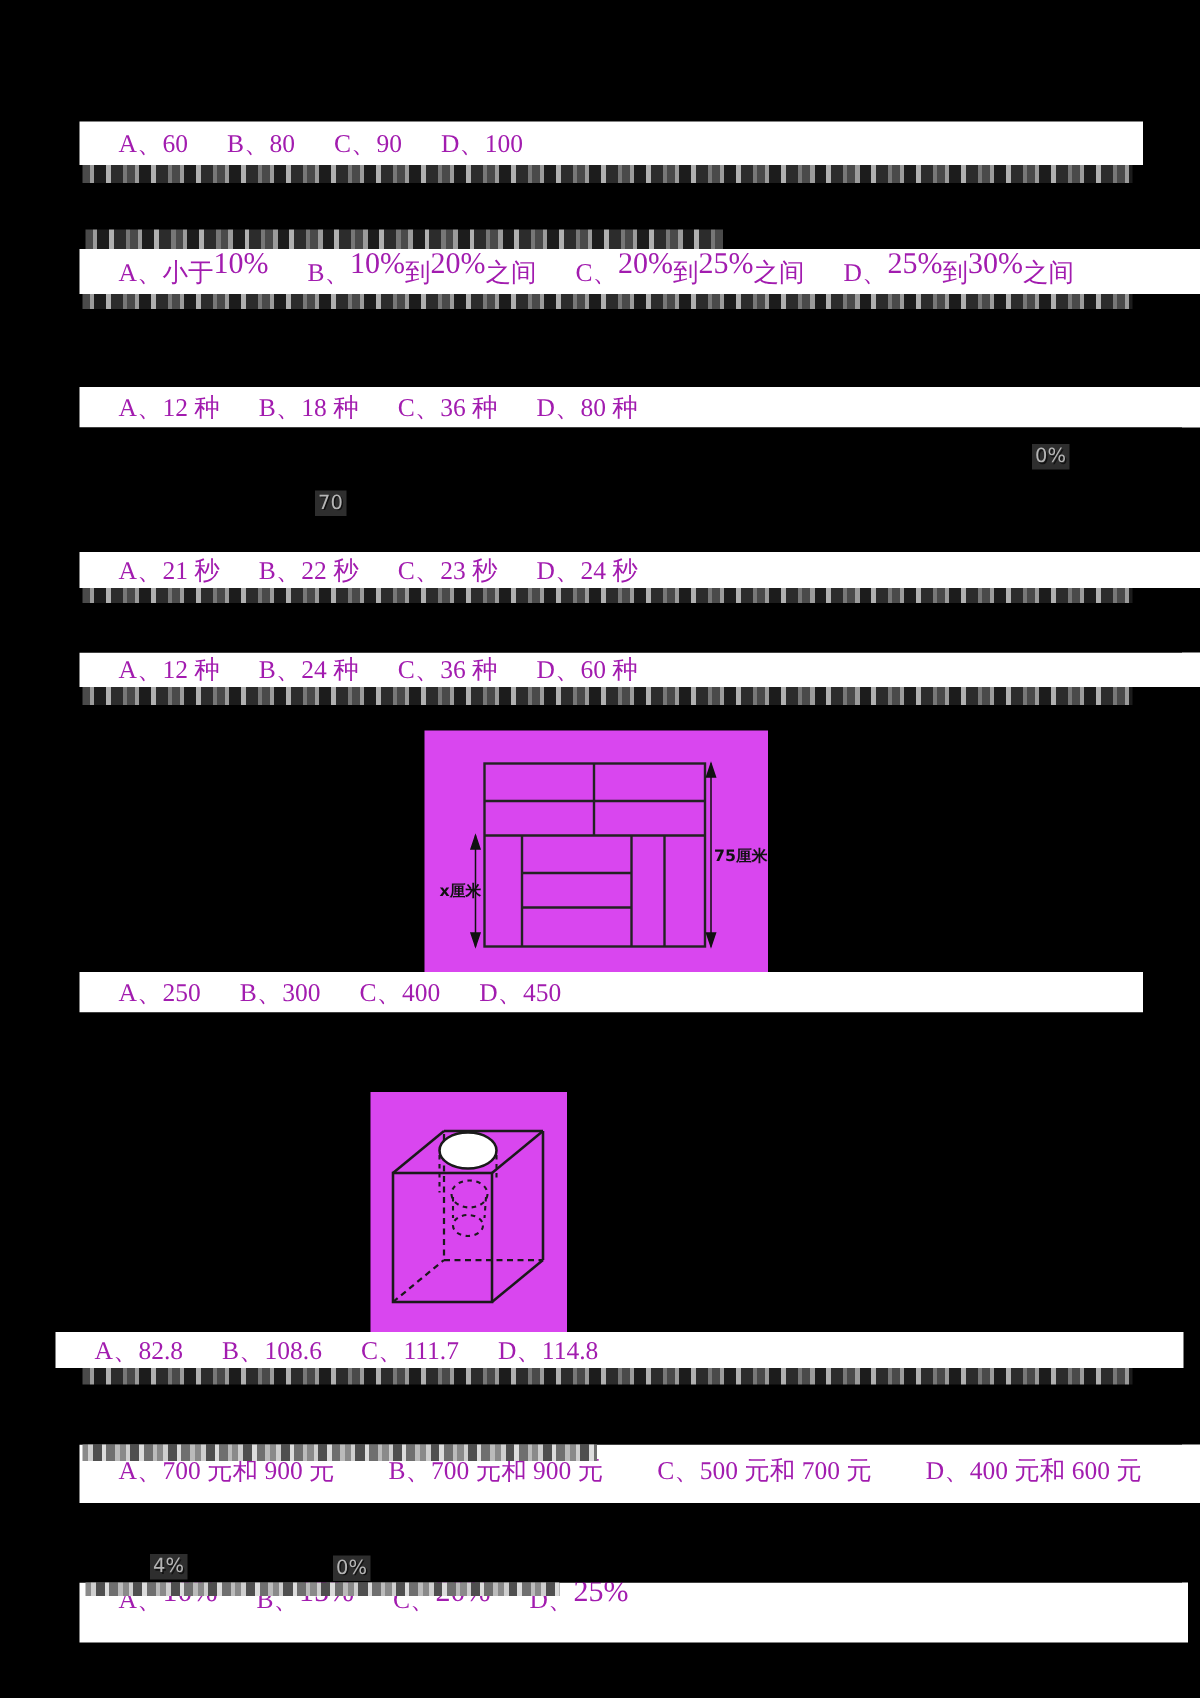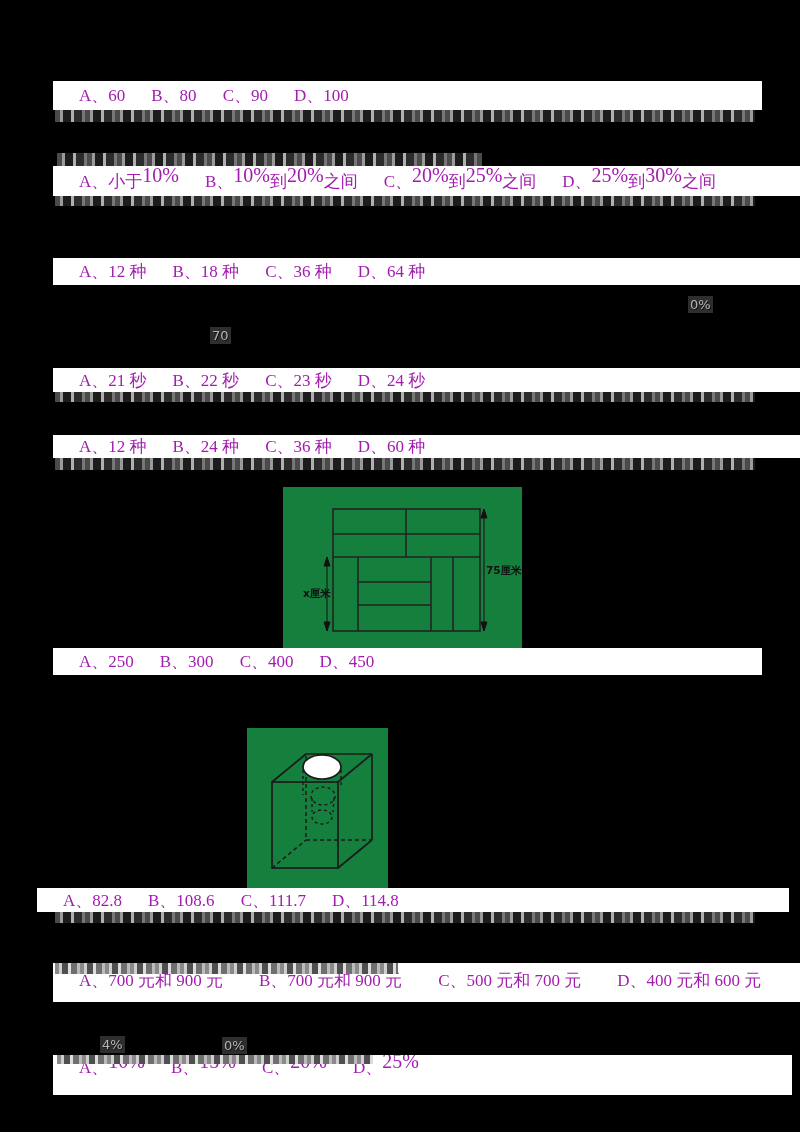--- a/index.html
+++ b/index.html
@@ -15,21 +15,21 @@
   
   .redact{position:absolute;background:#000;}
   .noise{position:absolute;height:12px;
     background:repeating-linear-gradient(90deg,#4a4a4a 0 5px,#9b9b9b 5px 8px,#1c1c1c 8px 16px,#b0b0b0 16px 19px,#2c2c2c 19px 27px,#777 27px 30px);}
   .noise.light{background:repeating-linear-gradient(90deg,#8a8a8a 0 4px,#cfcfcf 4px 7px,#4f4f4f 7px 13px,#dddddd 13px 16px,#6f6f6f 16px 22px,#bbb 22px 25px);}
   
   .frag{position:absolute;color:#b5b5b5;background:#2e2e2e;font-size:13px;line-height:1;
         padding:2px 2px;font-family:"DejaVu Sans",sans-serif;
         text-shadow:1px 1px 0 #111;}
   
-  .diagram{position:absolute;background:#15803d;padding-left:10px;}
+  .diagram{position:absolute;background:#d946ef;}
   svg text{font-family:"DejaVu Sans","Liberation Sans",sans-serif;font-weight:bold;fill:#111;}
 </style>
 </head>
 <body>
 
 <div class="strip" style="left:36px;top:81px;width:709px;height:29px">
   <div class="opts">
       <span class="option">A、60</span>
       <span class="option">B、80</span>
       <span class="option">C、90</span>
@@ -44,21 +44,21 @@
       <span class="option"><span>C、</span><span class="raised">20%</span><span>到</span><span class="raised">25%</span><span>之间</span></span>
       <span class="option"><span>D、</span><span class="raised">25%</span><span>到</span><span class="raised">30%</span><span>之间</span></span>
     </div>
 </div>
 
 <div class="strip" style="left:36px;top:258px;width:752px;height:27px">
   <div class="opts">
       <span class="option">A、12 种</span>
       <span class="option">B、18 种</span>
       <span class="option">C、36 种</span>
-      <span class="option">D、64 种</span>
+      <span class="option">D、80 种</span>
     </div>
 </div>
 
 <div class="strip" style="left:36px;top:368px;width:752px;height:24px">
   <div class="opts">
       <span class="option">A、21 秒</span>
       <span class="option">B、22 秒</span>
       <span class="option">C、23 秒</span>
       <span class="option">D、24 秒</span>
     </div>

